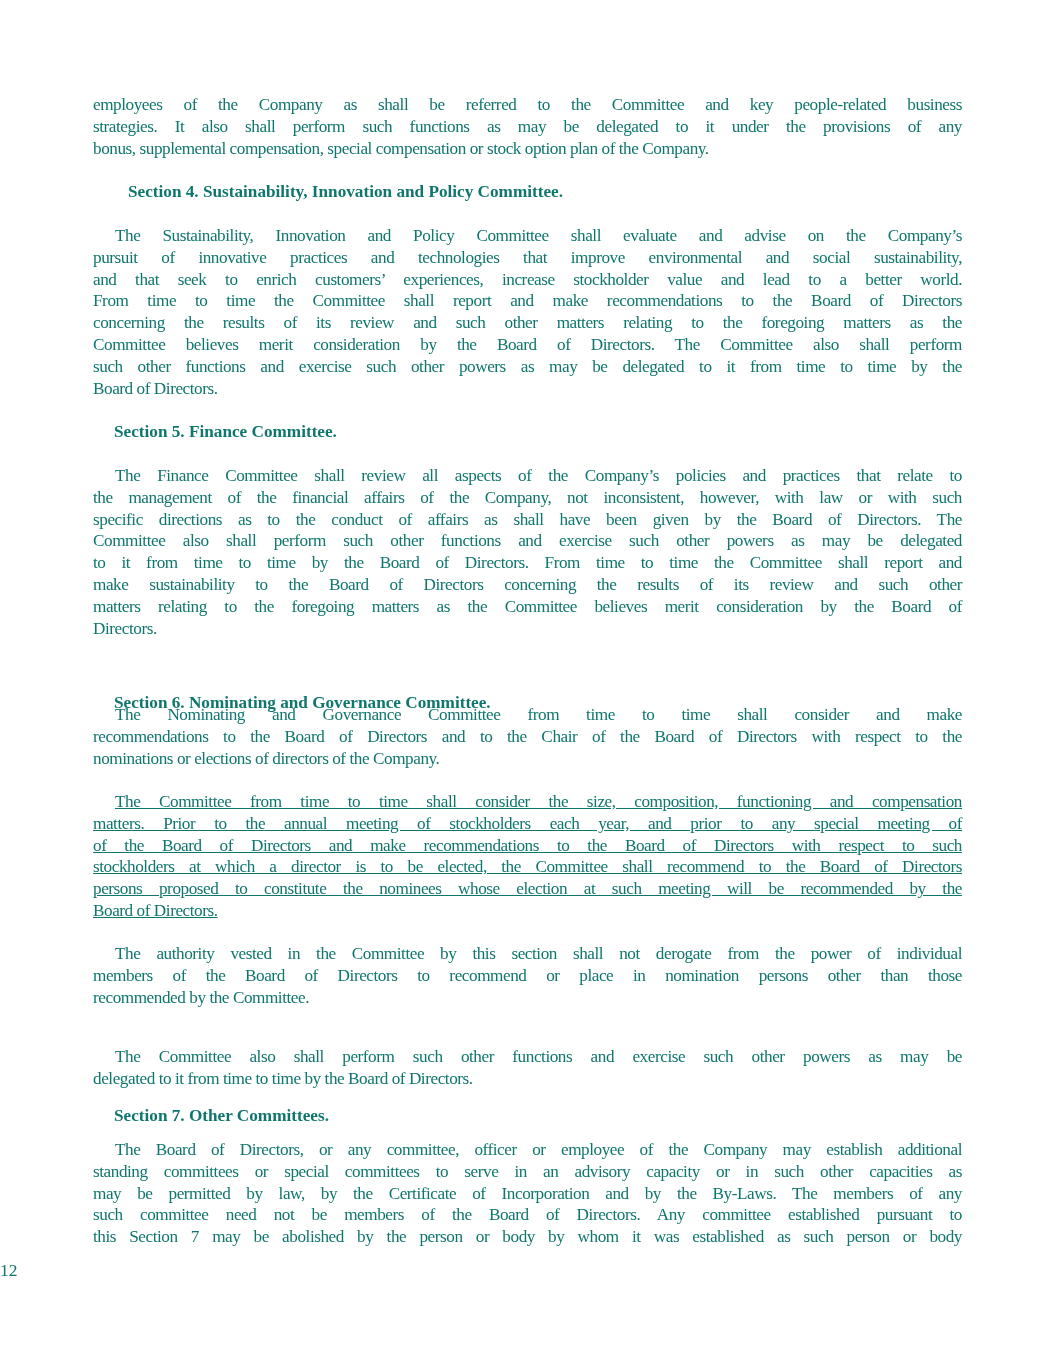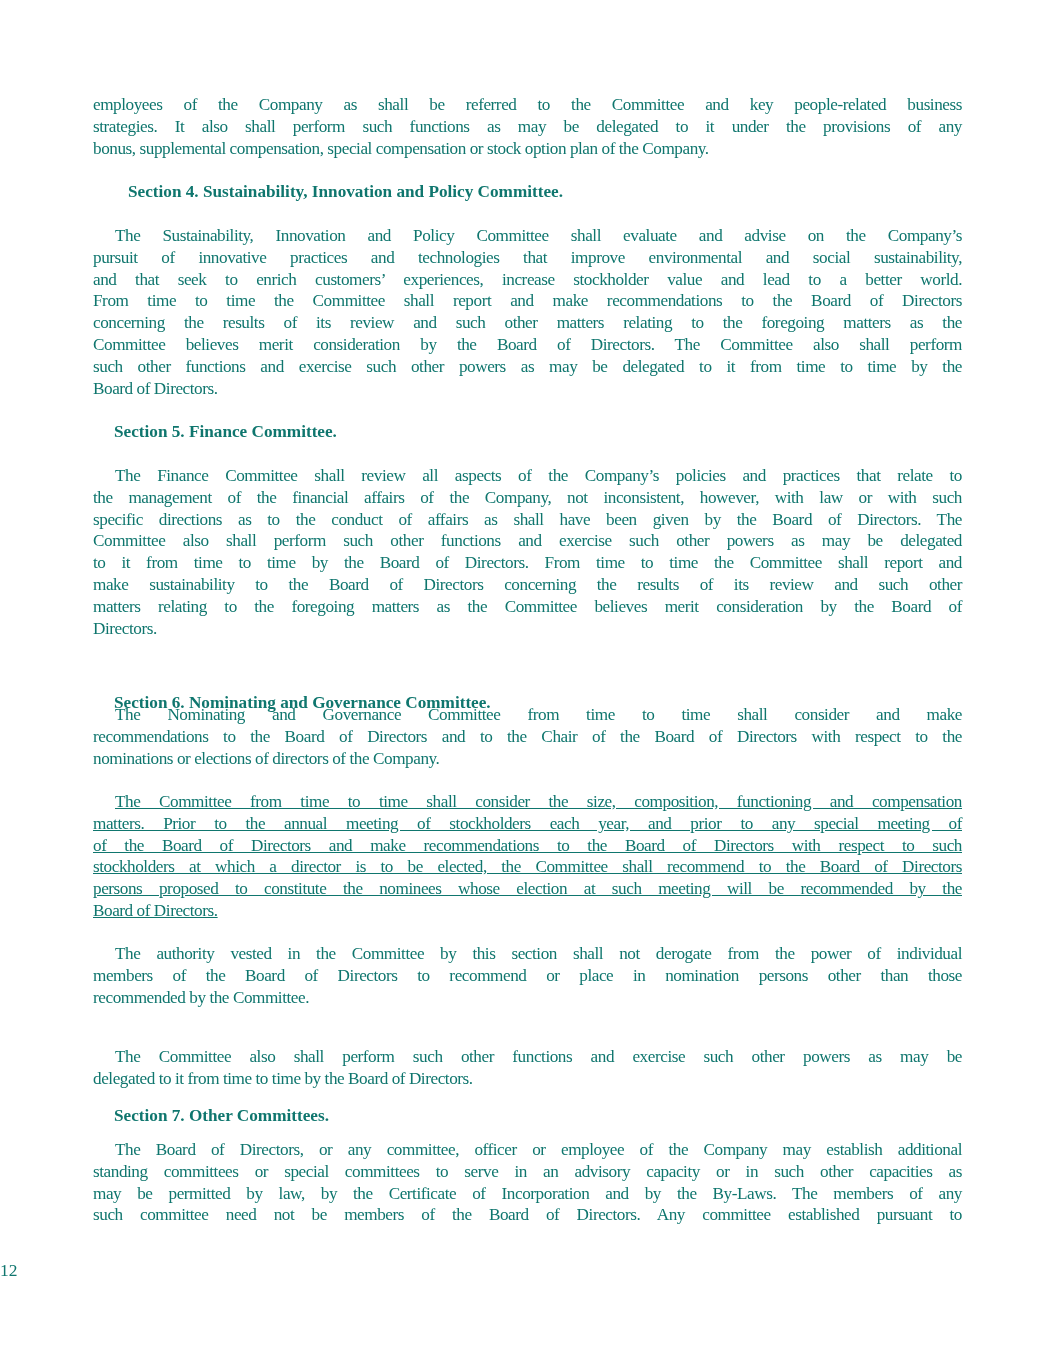--- a/index.html
+++ b/index.html
@@ -87,16 +87,17 @@
     <span class="line indent">The Committee also shall perform such other functions and exercise such other powers as may be</span>
     <span class="line last">delegated to it from time to time by the Board of Directors.</span>
   </div>
 
   <div class="heading" style="top:1096px;margin-top:9px;">Section 7.  Other Committees.</div>
   <div class="block" style="top:1139px;">
     <span class="line indent">The Board of Directors, or any committee, officer or employee of the Company may establish additional</span>
     <span class="line">standing committees or special committees to serve in an advisory capacity or in such other capacities as</span>
     <span class="line">may be permitted by law, by the Certificate of Incorporation and by the By-Laws.  The members of any</span>
     <span class="line">such committee need not be members of the Board of Directors.  Any committee established pursuant to</span>
+    <span class="line">this Section 7 may be abolished by the person or body by whom it was established as such person or body</span>
   </div>
 
   <div class="page-number">12</div>
 </div>
 
 </body></html>

